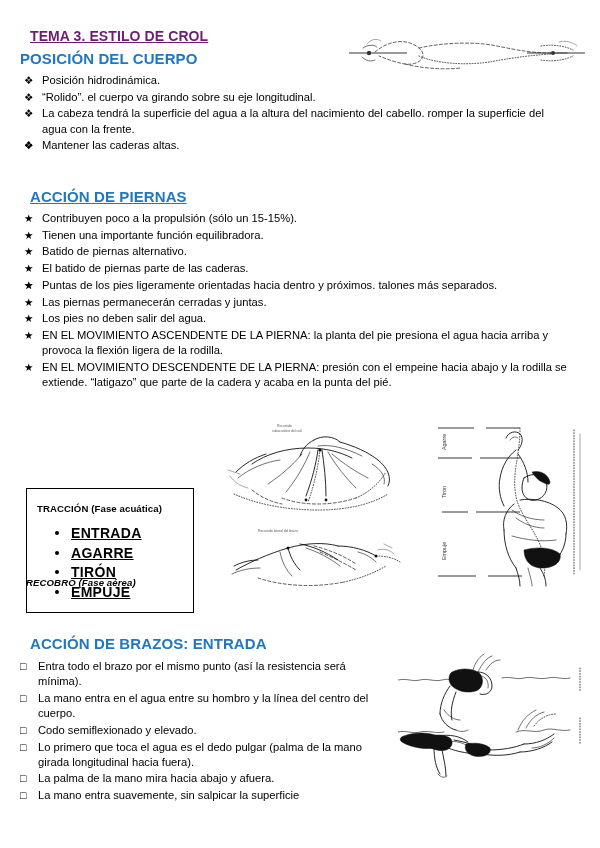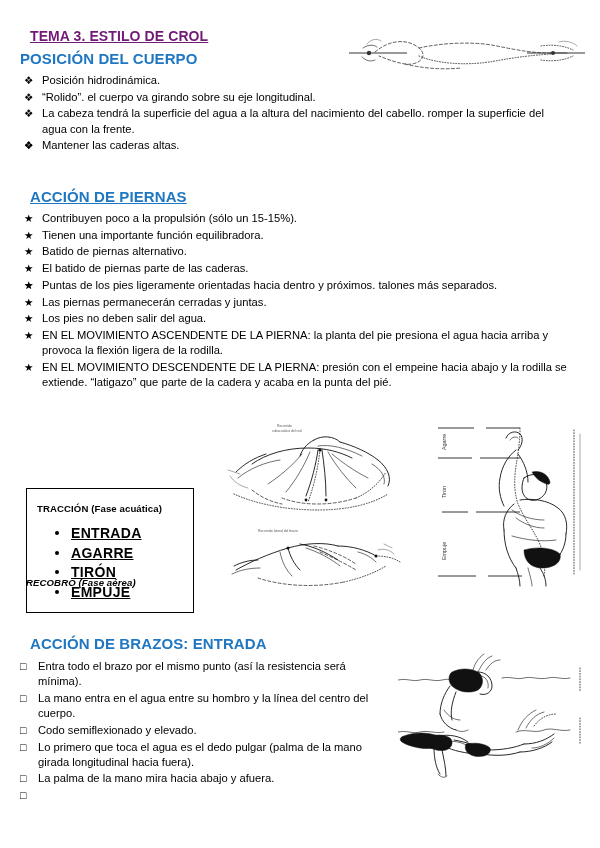--- a/index.html
+++ b/index.html
@@ -218,21 +218,21 @@
   <div class="recobro">RECOBRO (Fase aérea)</div>
 
   <div class="section-head sec-entrada">ACCIÓN DE BRAZOS: ENTRADA</div>
 
   <ul class="blist list-entrada">
     <li><span class="mk">□</span><span>Entra todo el brazo por el mismo punto (así la resistencia será mínima).</span></li>
     <li><span class="mk">□</span><span>La mano entra en el agua entre su hombro y la línea del centro del cuerpo.</span></li>
     <li><span class="mk">□</span><span>Codo semiflexionado y elevado.</span></li>
     <li><span class="mk">□</span><span>Lo primero que toca el agua es el dedo pulgar (palma de la mano girada longitudinal hacia fuera).</span></li>
     <li><span class="mk">□</span><span>La palma de la mano mira hacia abajo y afuera.</span></li>
-    <li><span class="mk">□</span></li>
+    <li><span class="mk">□</span><span>La mano entra suavemente, sin salpicar la superficie</span></li>
   </ul>
 
   <div class="fig fig-top">
     <svg width="245" height="52" viewBox="0 0 245 52">
       <line class="rule" x1="4" y1="27" x2="62" y2="27"></line>
       <line class="rule" x1="182" y1="27" x2="240" y2="27"></line>
       <path class="ink-dash" d="M30,26 C44,14 62,12 74,22 C84,30 74,40 60,38 C48,36 40,32 34,30"></path>
       <path class="ink-dash" d="M74,22 C96,17 128,15 152,20 C176,25 190,27 206,27"></path>
       <path class="ink-dot" d="M74,30 C92,38 124,40 150,35 C172,31 190,29 206,28"></path>
       <path class="ink-dash" d="M60,38 C76,42 96,44 116,42"></path>

